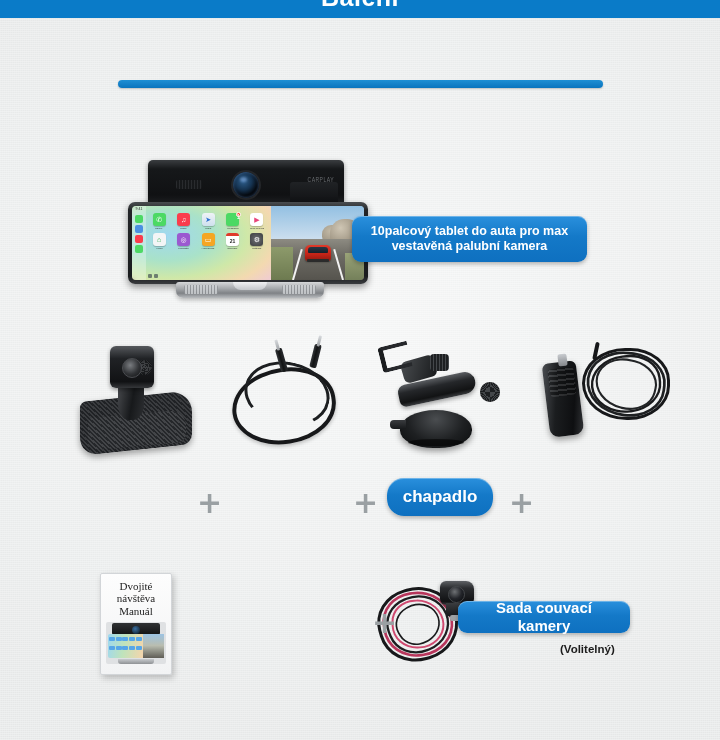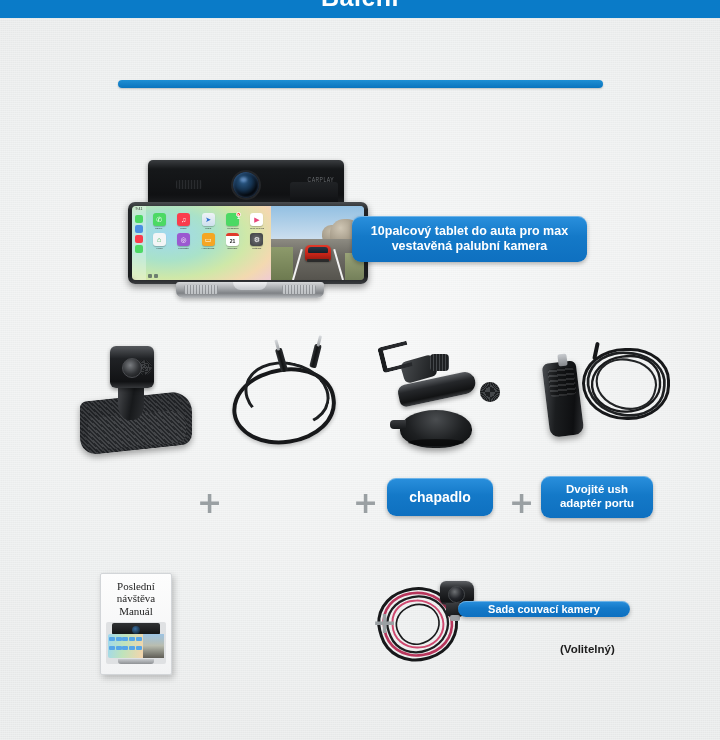--- a/index.html
+++ b/index.html
@@ -539,21 +539,21 @@
     left: 58px; top: 4px;
     width: 4px; height: 18px;
     background: #17181a;
     transform: rotate(12deg);
     border-radius: 2px;
   }
 
   
   .lbl-konzole   { left: 76px;  top: 476px; width: 108px; height: 42px; font-size: 11.5px; }
   .lbl-aux       { left: 229px; top: 478px; width: 110px; height: 38px; font-size: 12.5px; }
-  .lbl-chapadlo  { left: 387px; top: 478px; width: 106px; height: 38px; font-size: 14px; }
+  .lbl-chapadlo  { left: 387px; top: 478px; width: 106px; height: 38px; font-size: 17px; border-radius: 17px; }
   .lbl-dvojite   { left: 541px; top: 476px; width: 112px; height: 42px; font-size: 11.5px; }
 
   .plus-1 { left: 197px; top: 488px; }
   .plus-2 { left: 353px; top: 488px; }
   .plus-3 { left: 509px; top: 488px; }
   .plus-4 { left: 372px; top: 608px; }
 
   
   .manual { left: 100px; top: 573px; width: 72px; height: 102px; }
   .manual-book {
@@ -664,21 +664,21 @@
   }
   .revcam-bracket::after {
     content: "";
     position: absolute;
     left: 4px; bottom: -4px;
     width: 10px; height: 6px;
     background: #9ea1a4;
     border-radius: 2px;
   }
 
-  .lbl-revcam { left: 458px; top: 601px; width: 172px; height: 16px; font-size: 11px; }
+  .lbl-revcam { left: 458px; top: 601px; width: 172px; height: 32px; font-size: 15px; }
 
   .optional {
     position: absolute;
     left: 560px; top: 643px;
     font-size: 11.5px;
     font-weight: bold;
     color: #1c1c1c;
     z-index: 6;
   }
 </style>
@@ -827,26 +827,24 @@
     <div class="charger-lead"></div>
     <div class="charger-body"></div>
     <div class="charger-grip"></div>
     <div class="charger-tip"></div>
   </div>
 
   <div class="plus plus-1">+</div>
   <div class="plus plus-2">+</div>
   <div class="pill lbl-chapadlo">chapadlo</div>
   <div class="plus plus-3">+</div>
-  <div class="pill lbl-dvojite" style="white-space:pre-line">Dvojité ush
-adaptér portu</div>
 
   <div class="acc manual">
     <div class="manual-book">
-      <div class="manual-title">Poslední
+      <div class="manual-title">Dvojité
 návštěva
 Manuál</div>
       <div class="manual-photo">
         <span class="manual-photo-top">
           <span class="manual-photo-lens"></span>
         </span>
         <span class="manual-photo-screen">
           <span class="mpl">
             <b></b>
               <b></b>

